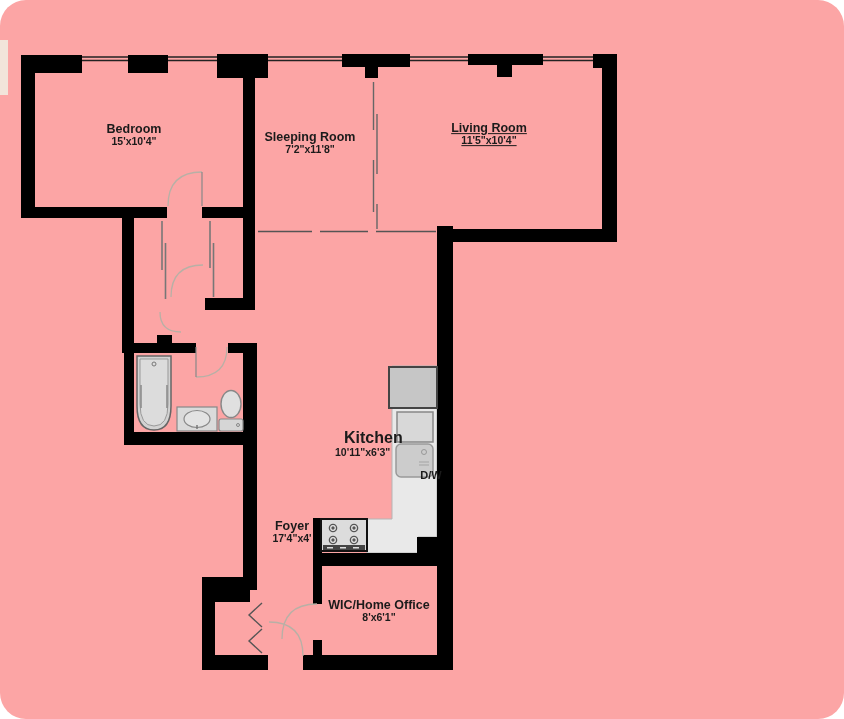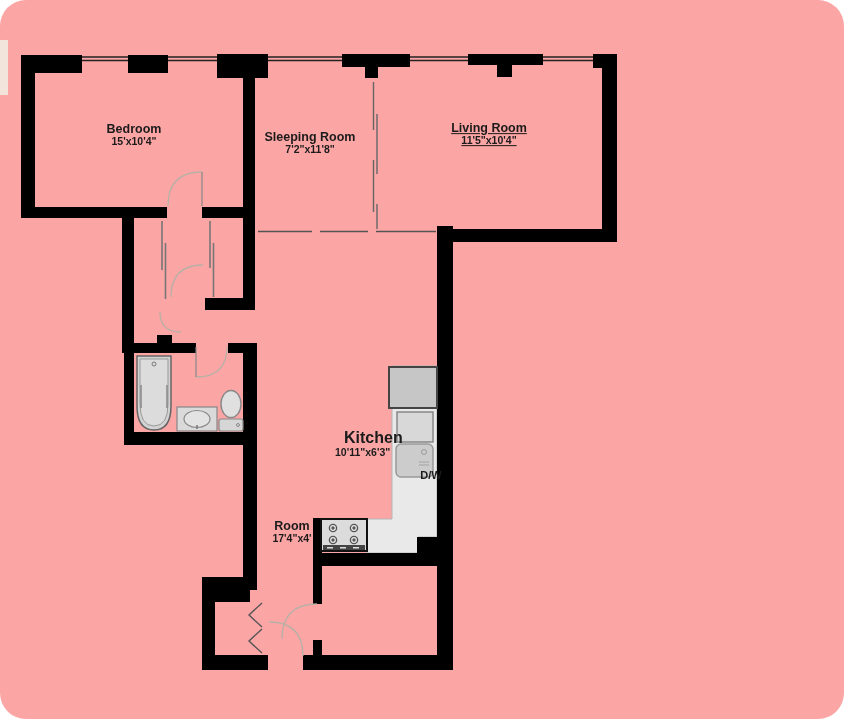--- a/index.html
+++ b/index.html
@@ -158,19 +158,23 @@
     <div class="rdims">11'5"x10'4"</div>
   </div>
 
 
   <div class="room-label small left-align" style="left:335px;top:444px;">
     <div class="rname">Kitchen</div>
     <div class="rdims">10'11"x6'3"</div>
   </div>
 
   <div class="room-label" style="left:292px;top:532px;">
-    <div class="rname">Room</div>
+    <div class="rname">Foyer</div>
     <div class="rdims">17'4"x4'</div>
   </div>
 
+  <div class="room-label" style="left:379px;top:611px;">
+    <div class="rname">WIC/Home Office</div>
+    <div class="rdims">8'x6'1"</div>
+  </div>
 
   <div id="dw-label" style="left:431px;top:427px;margin-top:48px;">D/W</div>
 </div>
 
 </body></html>

